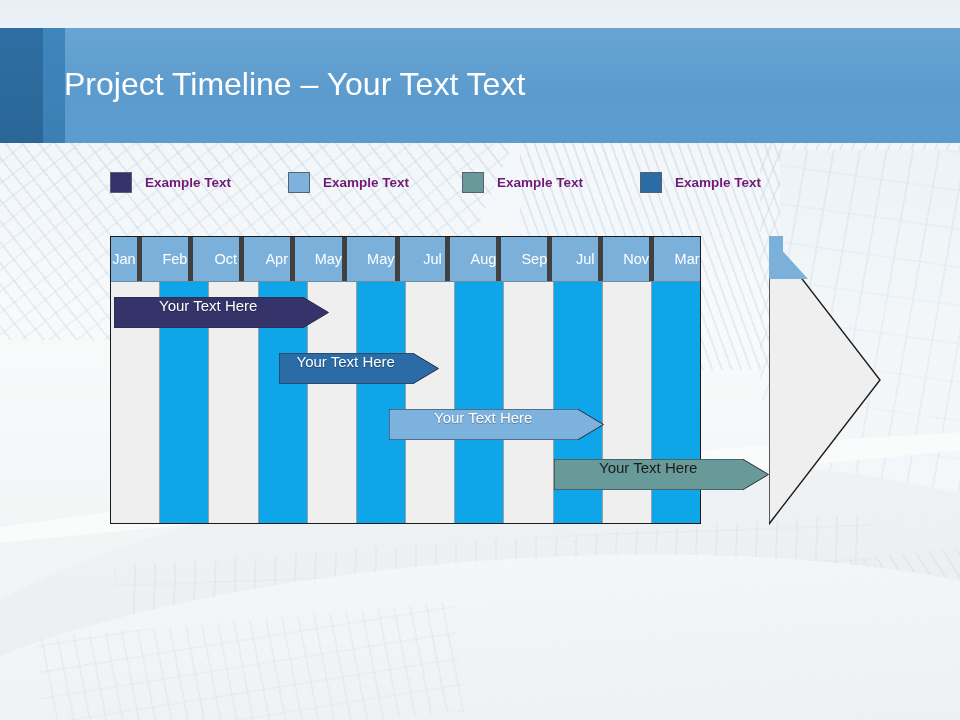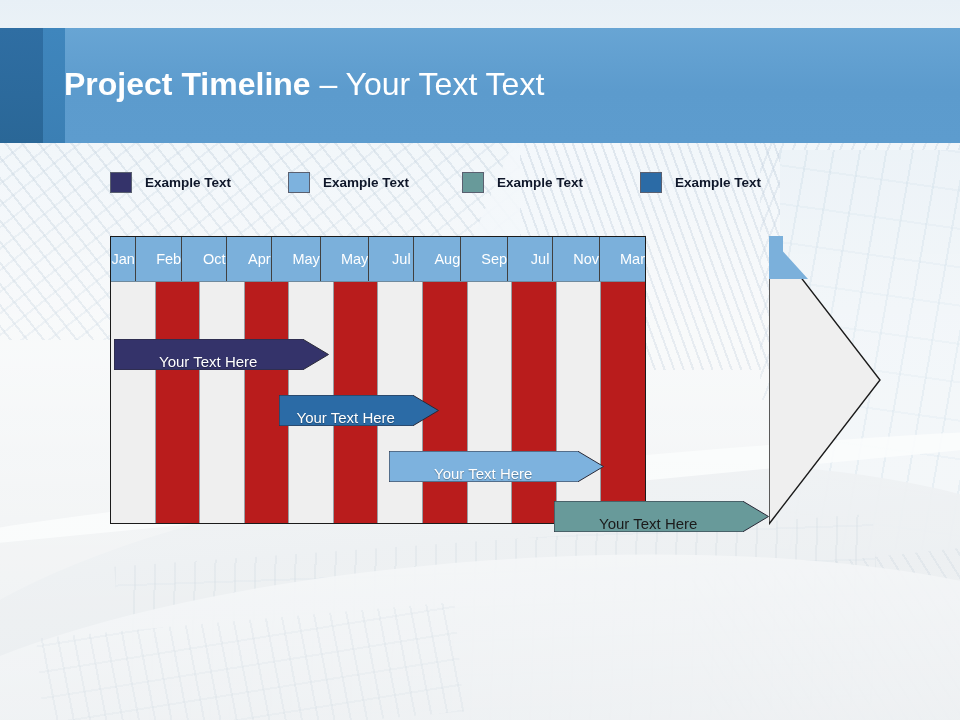--- a/index.html
+++ b/index.html
@@ -112,58 +112,58 @@
     background:linear-gradient(180deg,#2f6ea3 0%, #2a6797 100%);
   }
   .header-strip-mid{
     position:absolute;left:43px;top:28px;width:22px;height:115px;
     background:linear-gradient(180deg,#3f86bd 0%, #3b7fb4 100%);
   }
   .title{
     position:absolute;left:64px;top:58px;width:860px;height:52px;
     color:#ffffff;font-size:32px;line-height:52px;white-space:nowrap;
   }
-  .title .bold{font-weight:bold;}
+  .title .bold{font-weight:normal;}
   .title .light{font-weight:normal;}
 
   
   .legend{position:absolute;left:110px;top:170px;width:760px;height:24px;}
   .legend-item{position:absolute;top:0;height:24px;display:flex;align-items:center;}
   .legend-sw{width:22px;height:21px;border:1px solid #5a6070;box-sizing:border-box;}
   .legend-label{
-    margin-left:13px;font-size:13.5px;font-weight:bold;color:#0f172a;white-space:nowrap;
+    margin-left:13px;font-size:13.5px;font-weight:bold;color:#701a75;white-space:nowrap;
   }
 
   
   .chart{
-    position:absolute;left:110px;top:236px;width:536px;height:288px;
-    border:1.6px solid #1b1b1b;box-sizing:border-box;background:#b91c1c;
+    position:absolute;left:110px;top:236px;width:591px;height:288px;
+    border:1.6px solid #1b1b1b;box-sizing:border-box;background:#0ea5e9;
   }
   .cols{position:absolute;left:0;top:0;width:100%;height:100%;display:flex;}
   .col{flex:1 1 0;height:100%;position:relative;}
   .col.alt{background:#efefef;}
   .col + .col{border-left:1px solid #9aa0a6;}
   .head-row{
     position:absolute;left:0;top:0;width:100%;height:44px;display:flex;
     border-bottom:1px solid #6f8a9e;
   }
   .head-cell{
     flex:1 1 0;background:#7bb0db;color:#ffffff;font-size:14.5px;
     display:flex;align-items:center;justify-content:center;
     box-sizing:border-box;
   }
-  .head-cell + .head-cell{border-left:1px solid #404040;padding-left:20px;}
+  .head-cell + .head-cell{border-left:5px solid #404040;padding-left:20px;}
 
   
   .arrowhead{position:absolute;left:769px;top:236px;width:113px;height:290px;}
   .arrowhead svg{display:block;}
 
   
   .bar{
-    position:absolute;height:31px;display:flex;align-items:flex-end;margin-top:42px;
+    position:absolute;height:31px;display:flex;align-items:flex-start;
   }
   .bar .bar-shape{
     position:absolute;left:0;top:0;width:100%;height:100%;
   }
   .bar .bar-text{
     position:relative;z-index:2;width:100%;text-align:center;
     font-size:15px;white-space:nowrap;
   }
   .bar.light .bar-text{color:#ffffff;text-shadow:0 1px 1px rgba(0,0,0,.35);}
   .bar.dark  .bar-text{color:#1b1b1b;}

